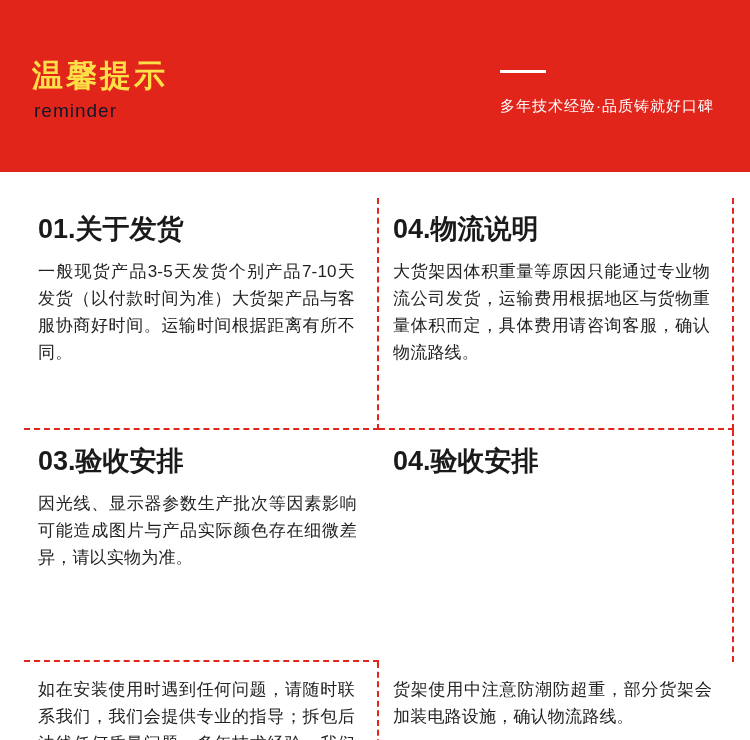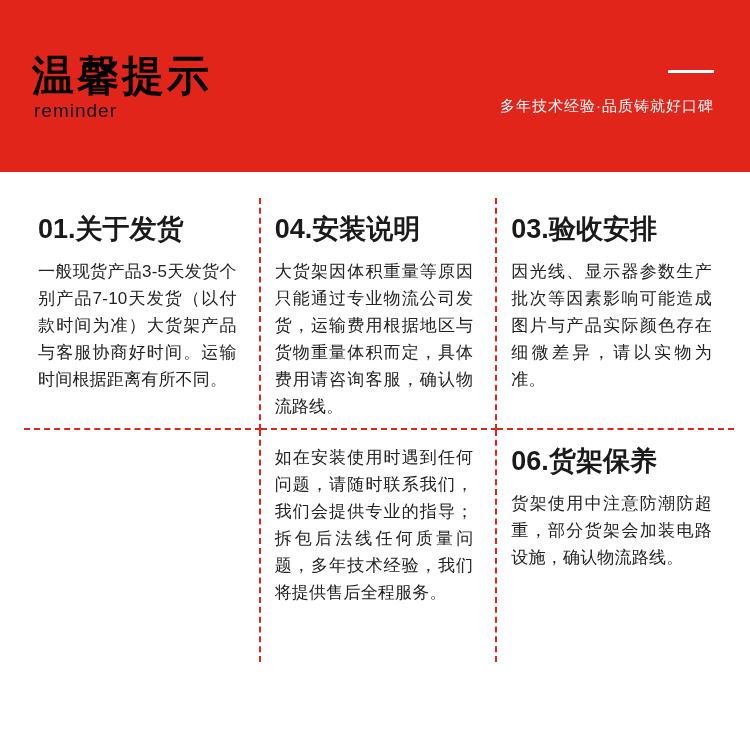--- a/index.html
+++ b/index.html
@@ -27,39 +27,38 @@
     height: 172px;
     background: #e1251b;
     box-sizing: border-box;
   }
   .header-left {
     position: absolute;
     left: 32px;
     top: 52px;
   }
   .header-title {
-    color: #000000;
-    font-size: 42px;
+    color: #fde047;
+    font-size: 31px;
     font-weight: bold;
     letter-spacing: 3px;
     line-height: 48px;
     white-space: nowrap;
   }
   .header-sub {
     color: #0f172a;
     font-size: 19px;
     letter-spacing: 1px;
     margin-top: 0;
     margin-left: 2px;
   }
   .header-right {
     position: absolute;
     right: 36px;
     top: 70px;
-    text-align: right;
   }
   .header-dash {
     display: inline-block;
     width: 46px;
     height: 3px;
     background: #ffffff;
     margin-bottom: 20px;
   }
   .header-slogan {
     color: #ffffff;
@@ -69,21 +68,21 @@
   }
 
   
   .grid {
     position: relative;
     width: 750px;
     height: 568px;
     box-sizing: border-box;
     padding: 26px 16px 0 24px;
     display: grid;
-    grid-template-columns: 1fr 1fr 1fr;
+    grid-template-columns: 1fr 1fr;
     grid-template-rows: 232px 232px;
   }
   .cell {
     position: relative;
     box-sizing: border-box;
     padding: 14px 18px 0 14px;
   }
   
   .cell.col1, .cell.col2 {
     border-right: 2px dashed #e1251b;
@@ -132,40 +131,40 @@
 
     <div class="cell row1 col1">
       <div class="cell-title">
         <span class="num">01.</span><span>关于发货</span>
       </div>
       <div class="cell-body">一般现货产品3-5天发货个别产品7-10天发货（以付款时间为准）大货架产品与客服协商好时间。运输时间根据距离有所不同。</div>
     </div>
 
     <div class="cell row1 col2">
       <div class="cell-title">
-        <span class="num">04.</span><span>安装说明</span>
+        <span class="num">04.</span><span>物流说明</span>
       </div>
       <div class="cell-body">大货架因体积重量等原因只能通过专业物流公司发货，运输费用根据地区与货物重量体积而定，具体费用请咨询客服，确认物流路线。</div>
     </div>
 
     <div class="cell row1 col3">
       <div class="cell-title">
         <span class="num">03.</span><span>验收安排</span>
       </div>
       <div class="cell-body">因光线、显示器参数生产批次等因素影响可能造成图片与产品实际颜色存在细微差异，请以实物为准。</div>
     </div>
 
     <div class="cell row2 col1">
+      <div class="cell-title">
+        <span class="num">04.</span><span>验收安排</span>
+      </div>
     </div>
 
     <div class="cell row2 col2">
       <div class="cell-body">如在安装使用时遇到任何问题，请随时联系我们，我们会提供专业的指导；拆包后法线任何质量问题，多年技术经验，我们将提供售后全程服务。</div>
     </div>
 
     <div class="cell row2 col3">
-      <div class="cell-title">
-        <span class="num">06.</span><span>货架保养</span>
-      </div>
       <div class="cell-body">货架使用中注意防潮防超重，部分货架会加装电路设施，确认物流路线。</div>
     </div>
 
   </div>
 </div>
 
 </body></html>

